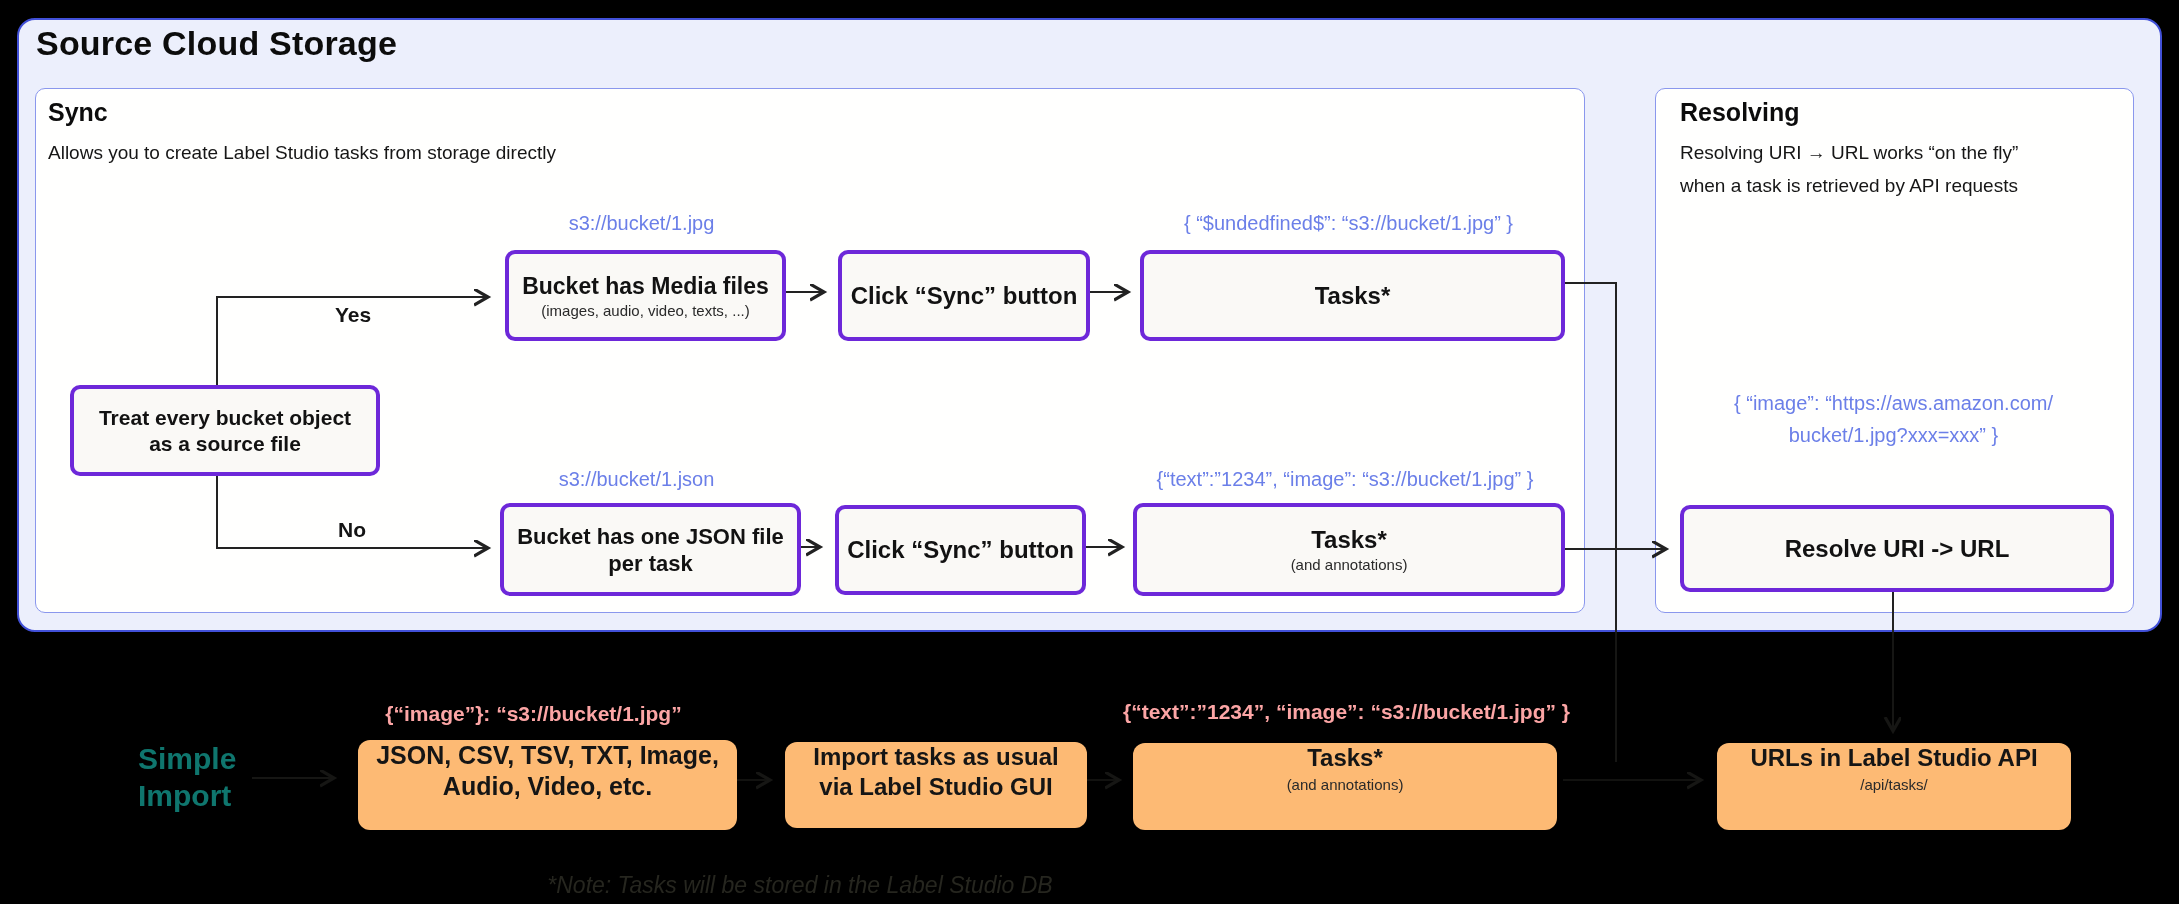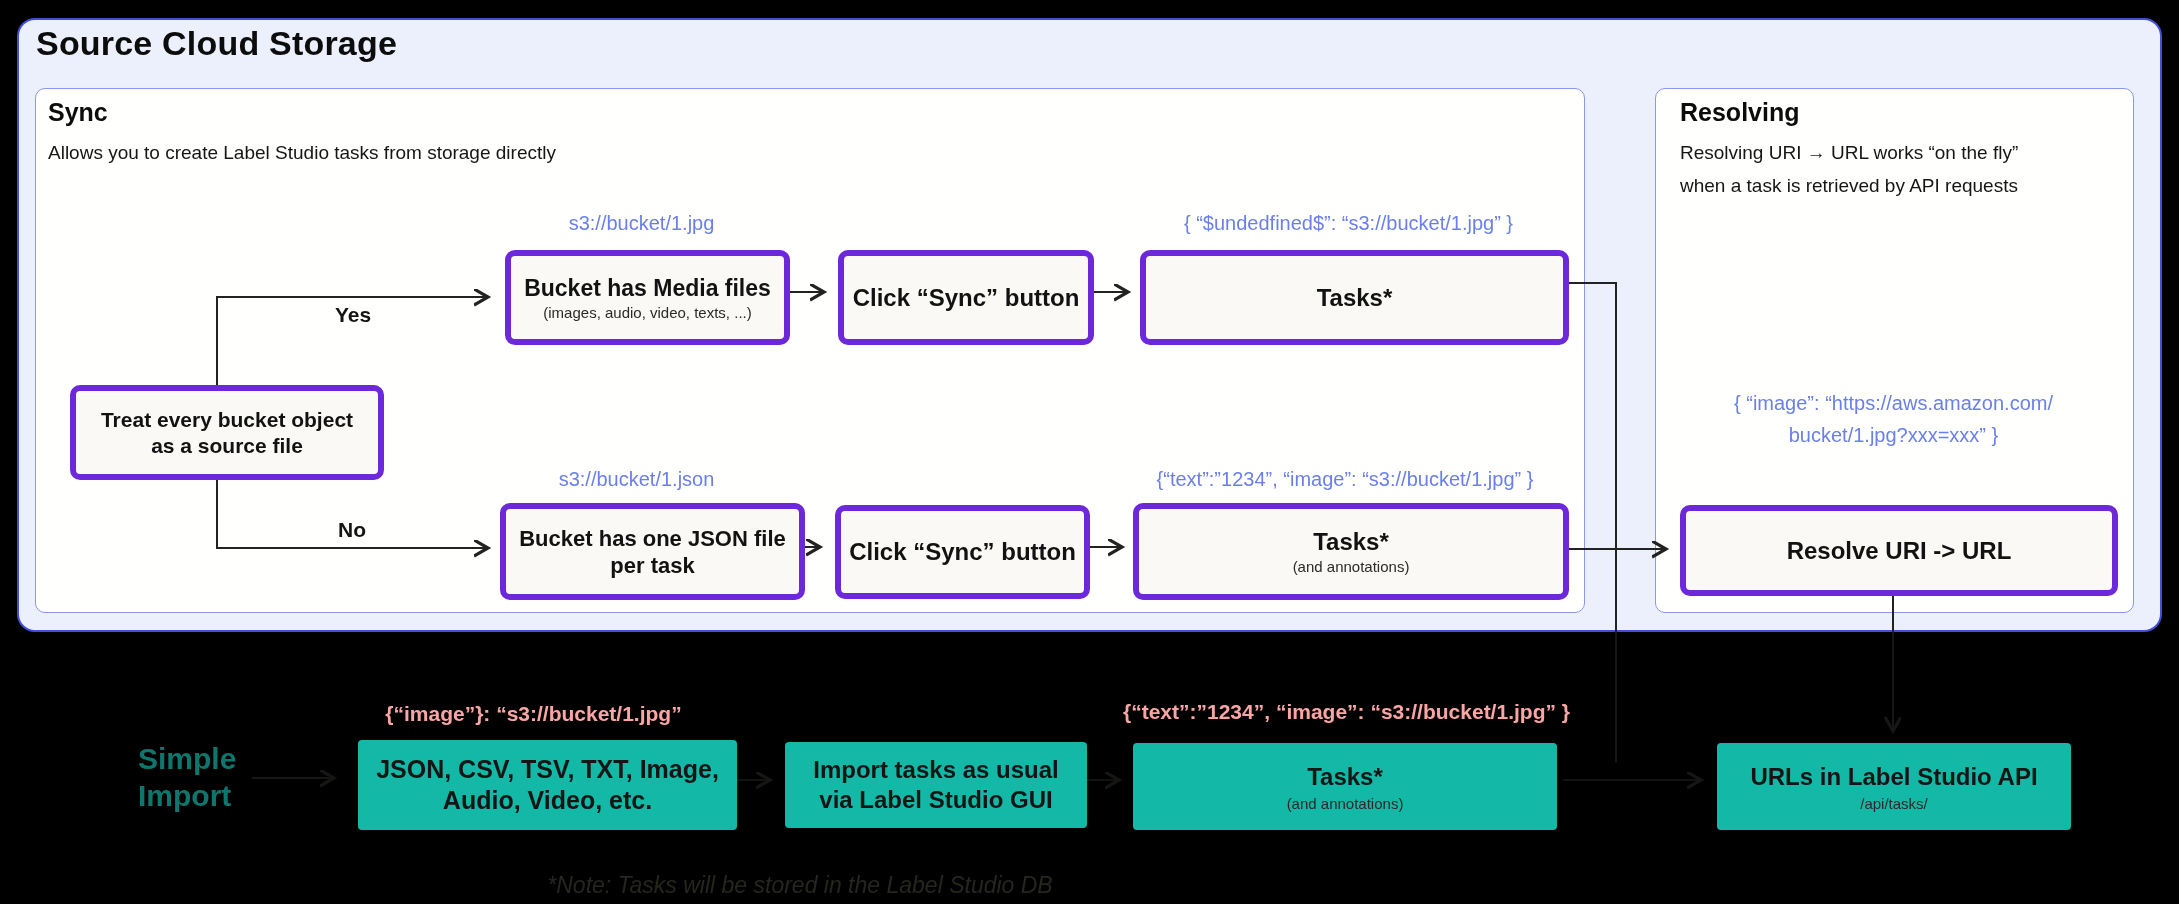--- a/index.html
+++ b/index.html
@@ -17,33 +17,33 @@
   }
   .inner-panel{
     background:#FFFFFE;border:1.5px solid #8A97ED;border-radius:10px;
   }
   .page-title{left:36px;top:24px;font-size:34px;font-weight:700;color:#0c0c0c;letter-spacing:.2px;}
   .panel-title{font-size:25px;font-weight:700;color:#0c0c0c;}
   .panel-sub{font-size:19px;color:#161616;}
   
   .box{
     position:absolute;display:flex;flex-direction:column;align-items:center;justify-content:center;
-    background:#FAF9F6;border:6px solid #6d28d9;border-radius:10px;text-align:center;color:#121212;
+    background:#FAF9F6;border:4px solid #6d28d9;border-radius:10px;text-align:center;color:#121212;
   }
   .box .t{font-weight:700;font-size:23px;line-height:28px;}
   .box .t2{font-weight:600;font-size:24px;}
   .box .s{font-size:15px;color:#2a2a2a;margin-top:2px;}
   
   .blue-label{position:absolute;color:#6B7FE8;font-size:20px;text-align:center;white-space:nowrap;}
   .blue-label.bold{font-weight:700;color:#fca5a5;font-size:21px;}
   .branch-label{position:absolute;font-size:21px;font-weight:700;color:#141414;}
   
   .white-box{
-    position:absolute;display:flex;flex-direction:column;align-items:center;justify-content:center;
-    background:#14b8a6;border-radius:4px;text-align:center;color:#151515;
+    position:absolute;display:flex;flex-direction:column;align-items:center;
+    background:#fdba74;border-radius:12px;text-align:center;color:#151515;
   }
   .white-box .t{font-weight:700;font-size:24px;line-height:30px;}
   .white-box .s{font-size:15px;color:#2a2a2a;margin-top:3px;}
   .faint-text{position:absolute;color:#0f766e;font-weight:700;font-size:30px;line-height:37px;}
   .note{position:absolute;color:#26261f;font-style:italic;font-size:23px;text-align:center;}
   svg.connectors{position:absolute;left:0;top:0;pointer-events:none;}
 </style>
 </head>
 <body>
 

